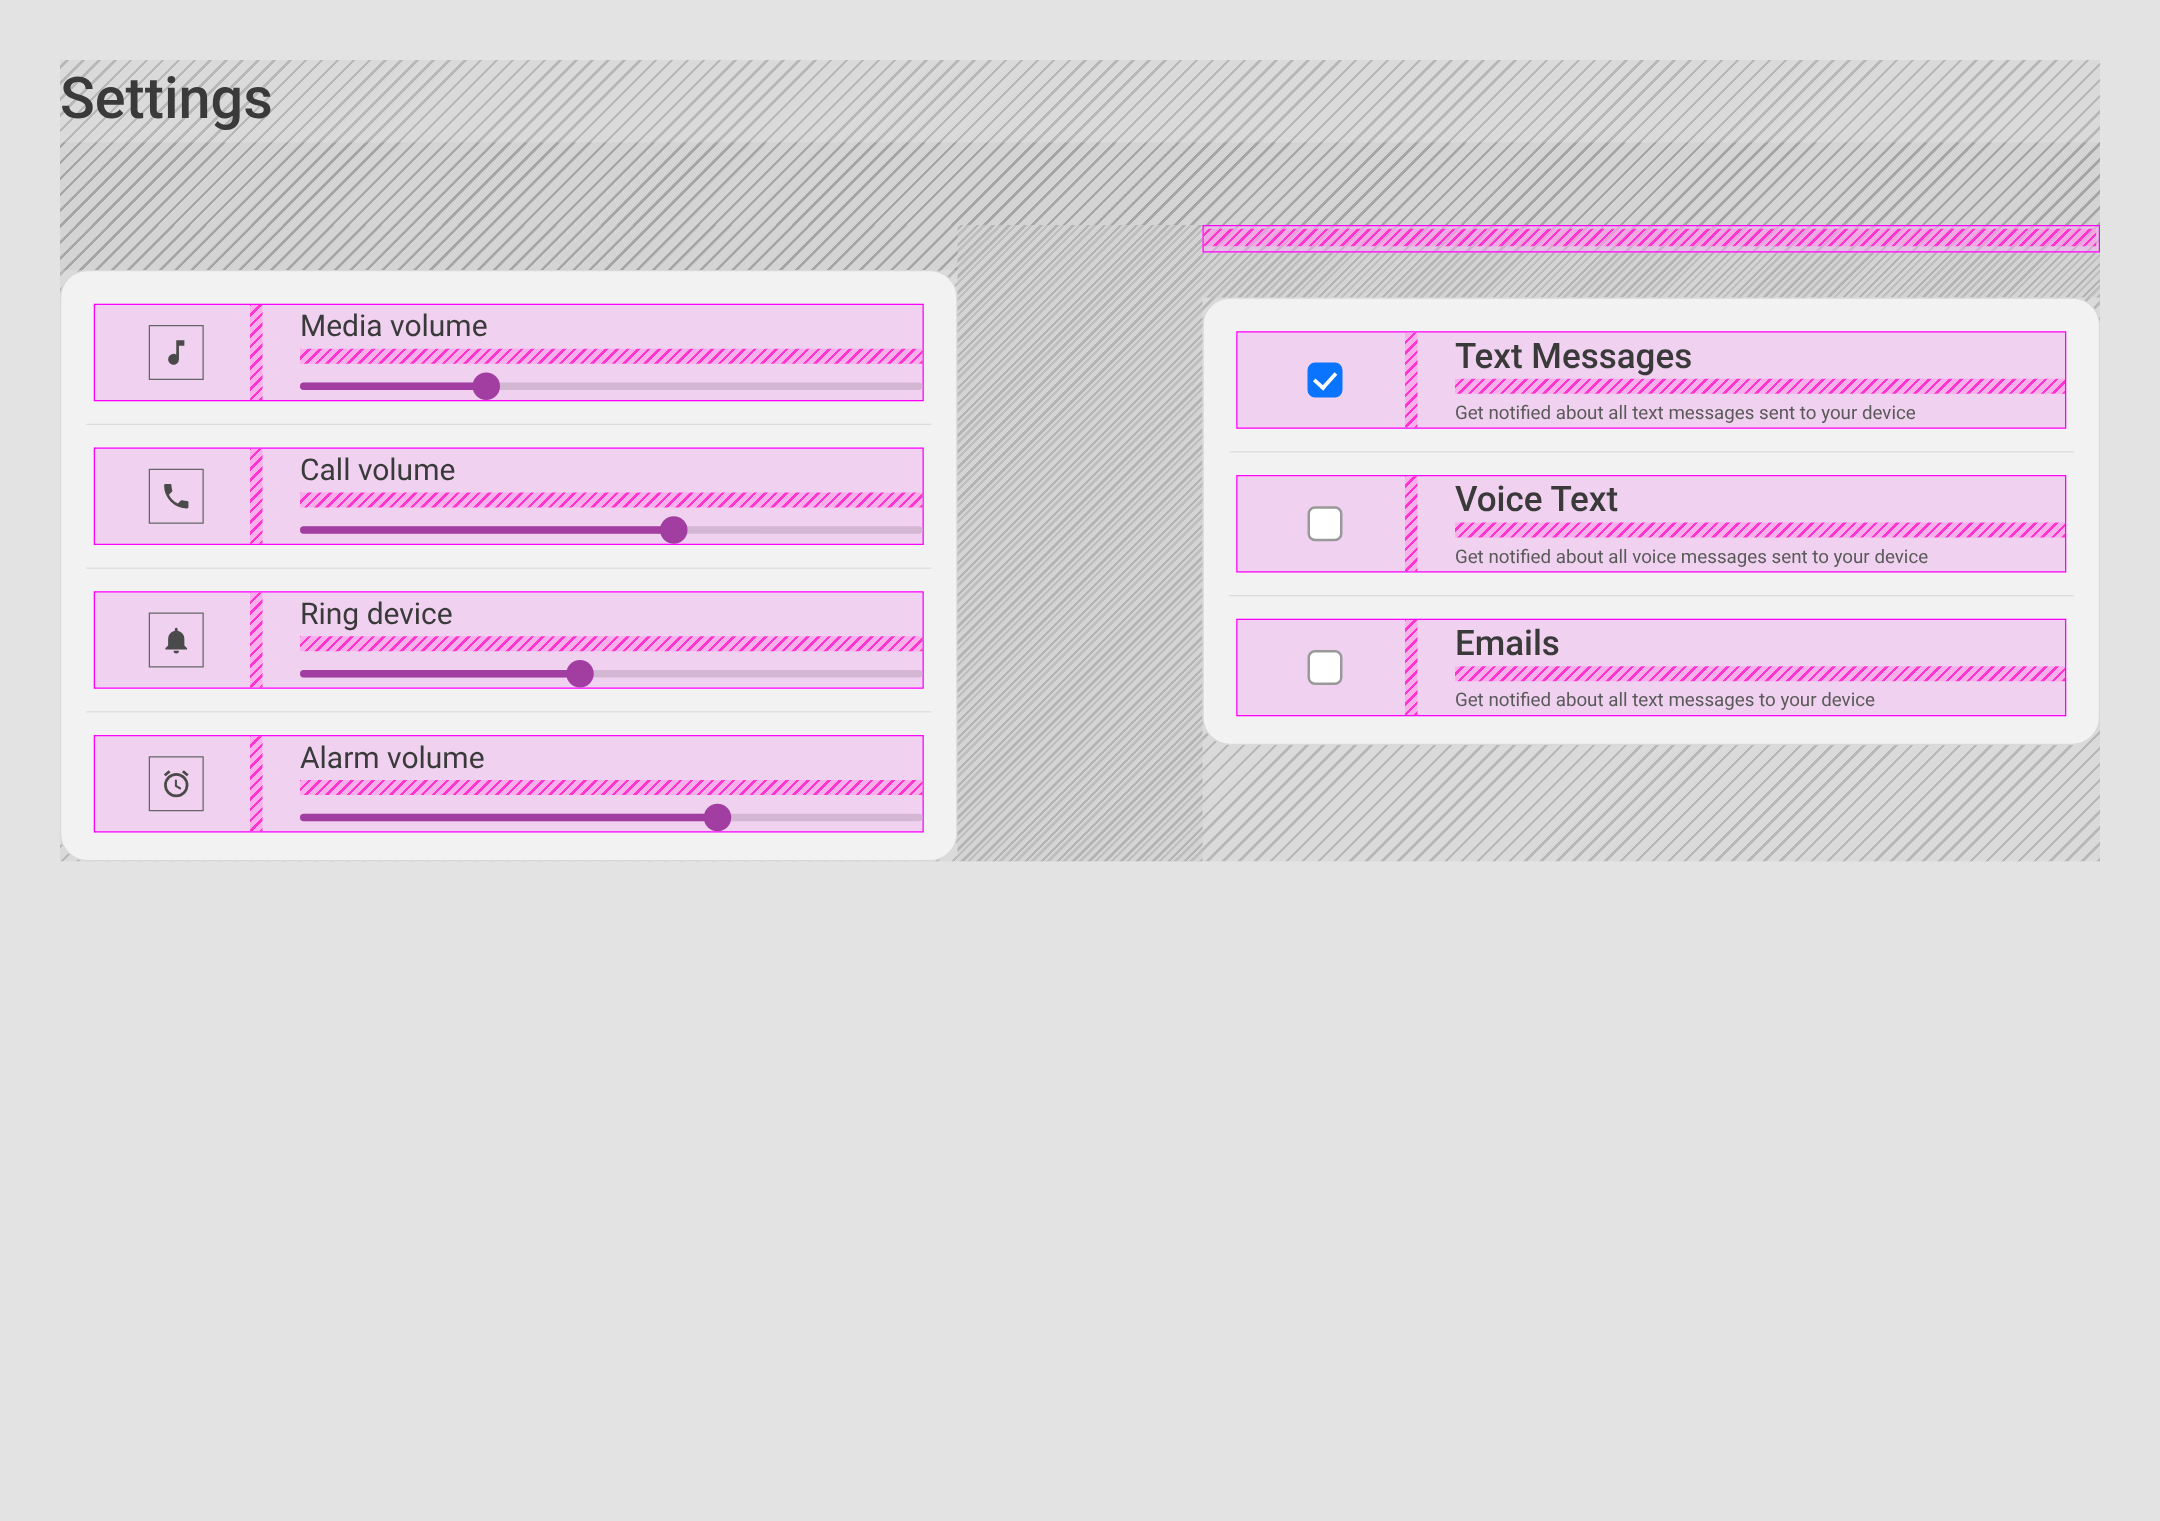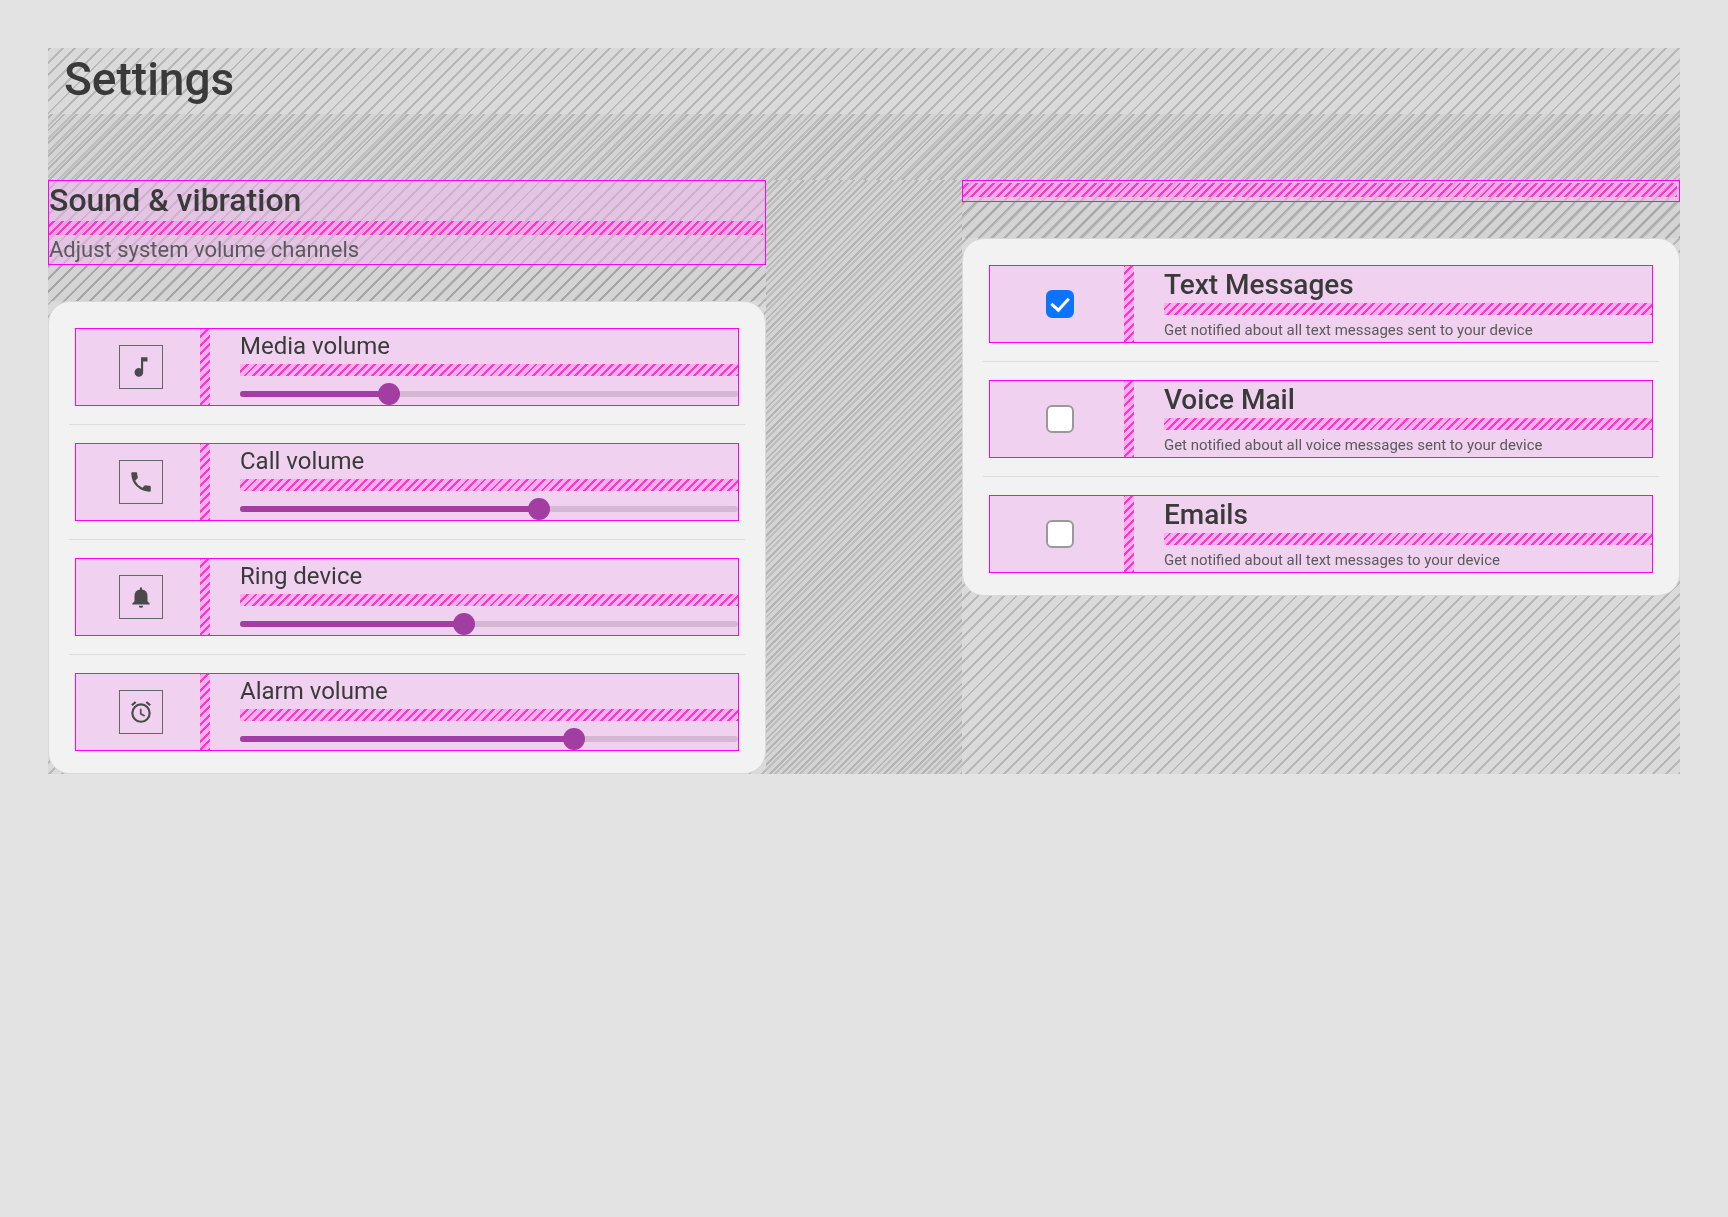--- a/index.html
+++ b/index.html
@@ -39,21 +39,20 @@
   .page {
     max-width: 1635px;
     margin: 0 auto;
   }
 
   .title {
     font-size: 46px;
     font-weight: 500;
     color: #3a3a3a;
     padding: 4px 0 8px 0;
-    margin-left: 16px;
   }
 
   .header-bar {
     height: 66px;
   }
 
   .columns {
     display: flex;
   }
   .col {
@@ -241,25 +240,20 @@
 <div class="page hatch">
 
   <div class="title">Settings</div>
 
   <div class="header-bar hatch"></div>
 
   <div class="columns">
 
     <div class="col">
 
-      <div class="section-header pink">
-        <div class="section-title">Sound &amp; vibration</div>
-        <div class="strip-divider pink-inner-strip"></div>
-        <div class="section-sub">Adjust system volume channels</div>
-      </div>
 
       <div class="midbar hatch"></div>
 
       <div class="card">
 
         <div class="row">
           <div class="row-inner pink">
             <div class="icon-col">
               <div class="icon-box">
                 <svg viewBox="0 0 24 24">
@@ -375,21 +369,21 @@
           </div>
         </div>
 
         <div class="row">
           <div class="row-inner pink">
             <div class="check-col">
               <div class="checkbox"></div>
               <div class="strip-right pink-inner-strip"></div>
             </div>
             <div class="content-col">
-              <div class="notif-title">Voice Mail</div>
+              <div class="notif-title">Voice Text</div>
               <div class="strip-mid pink-inner-strip"></div>
               <div class="notif-desc">Get notified about all voice messages sent to your device</div>
             </div>
           </div>
         </div>
 
         <div class="row">
           <div class="row-inner pink">
             <div class="check-col">
               <div class="checkbox"></div>

